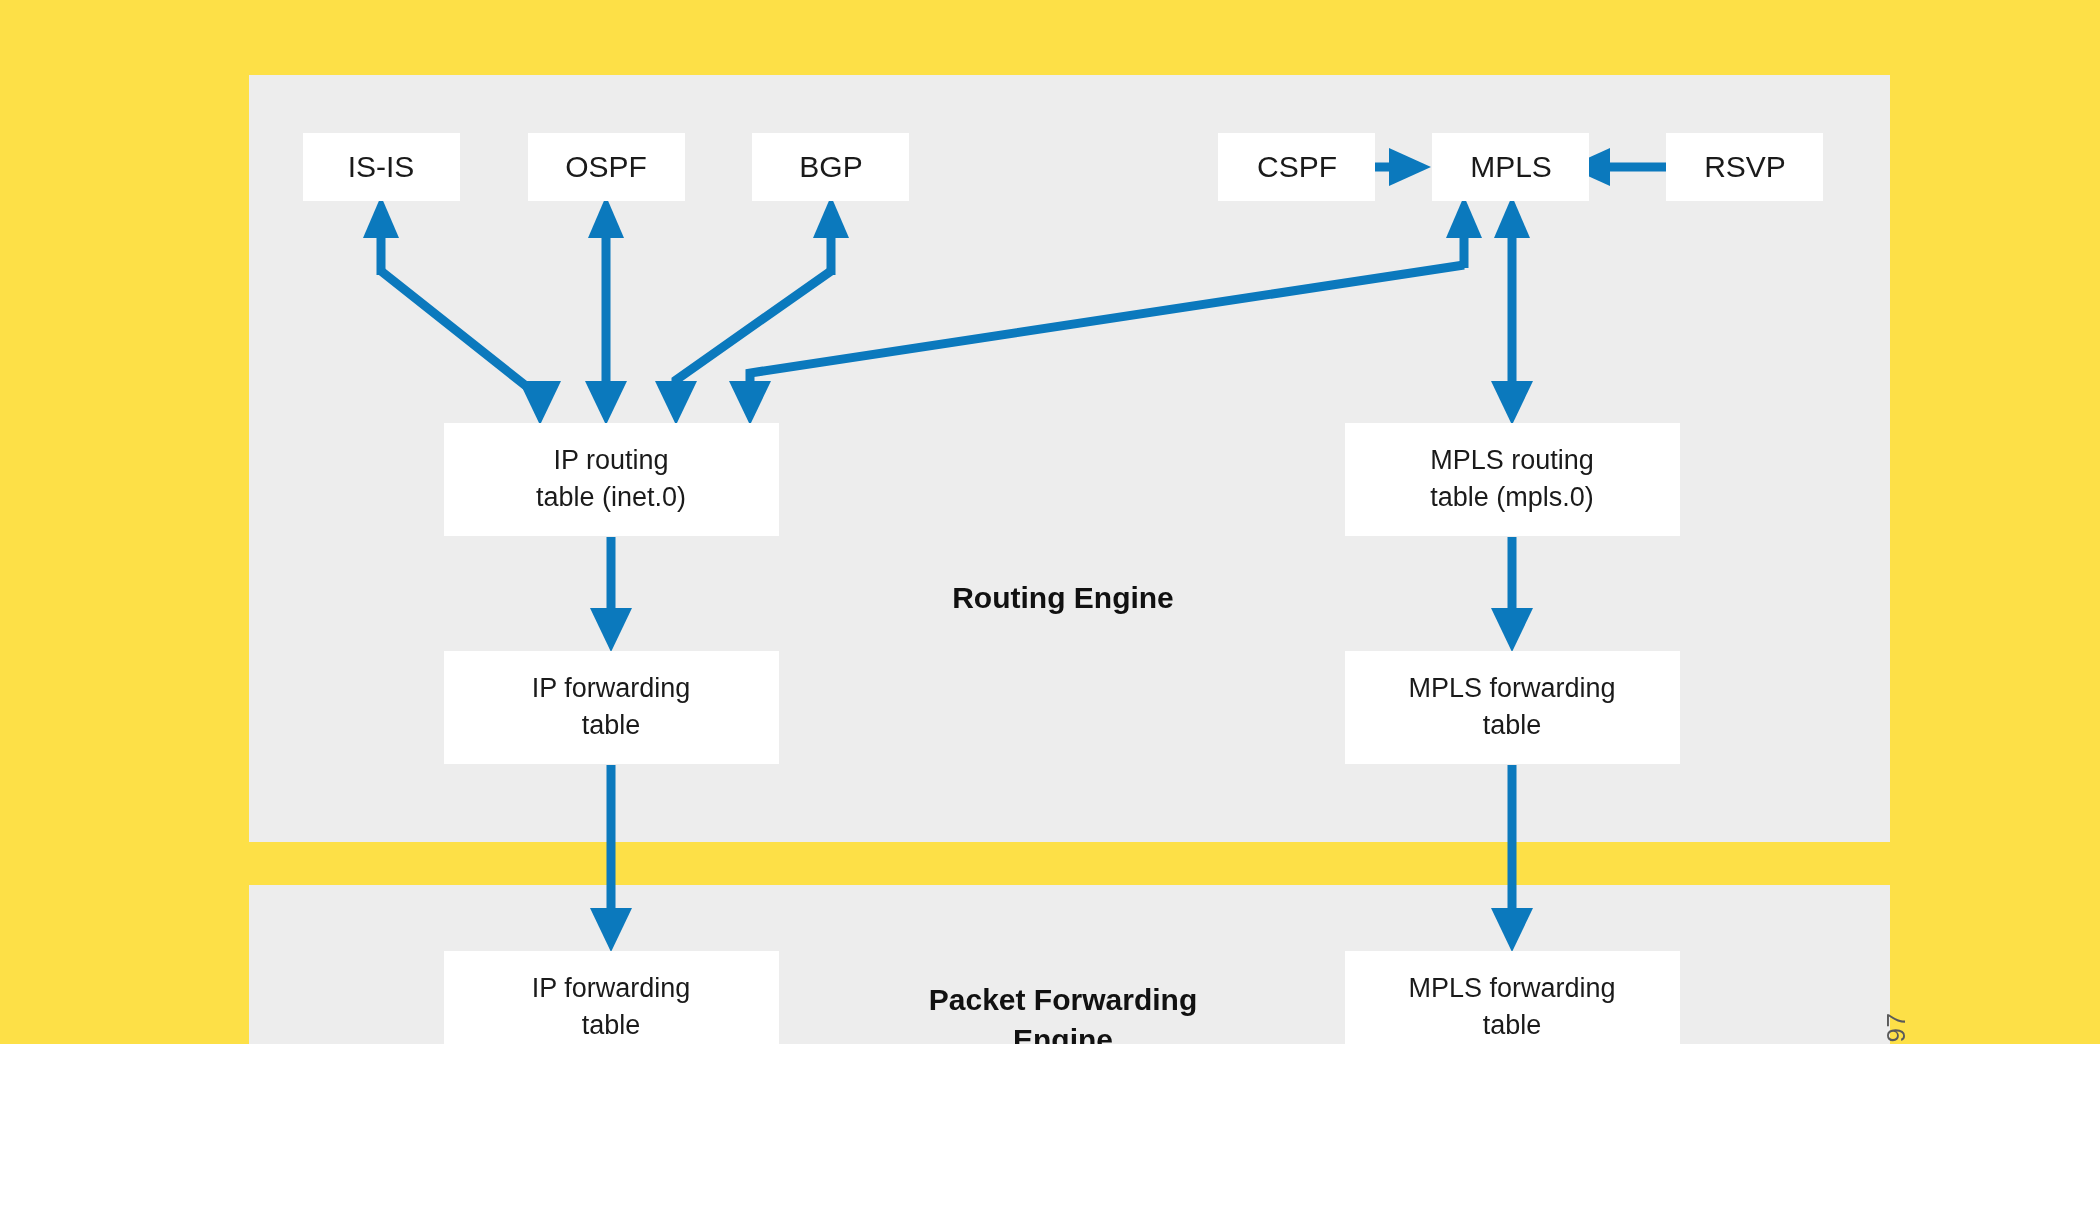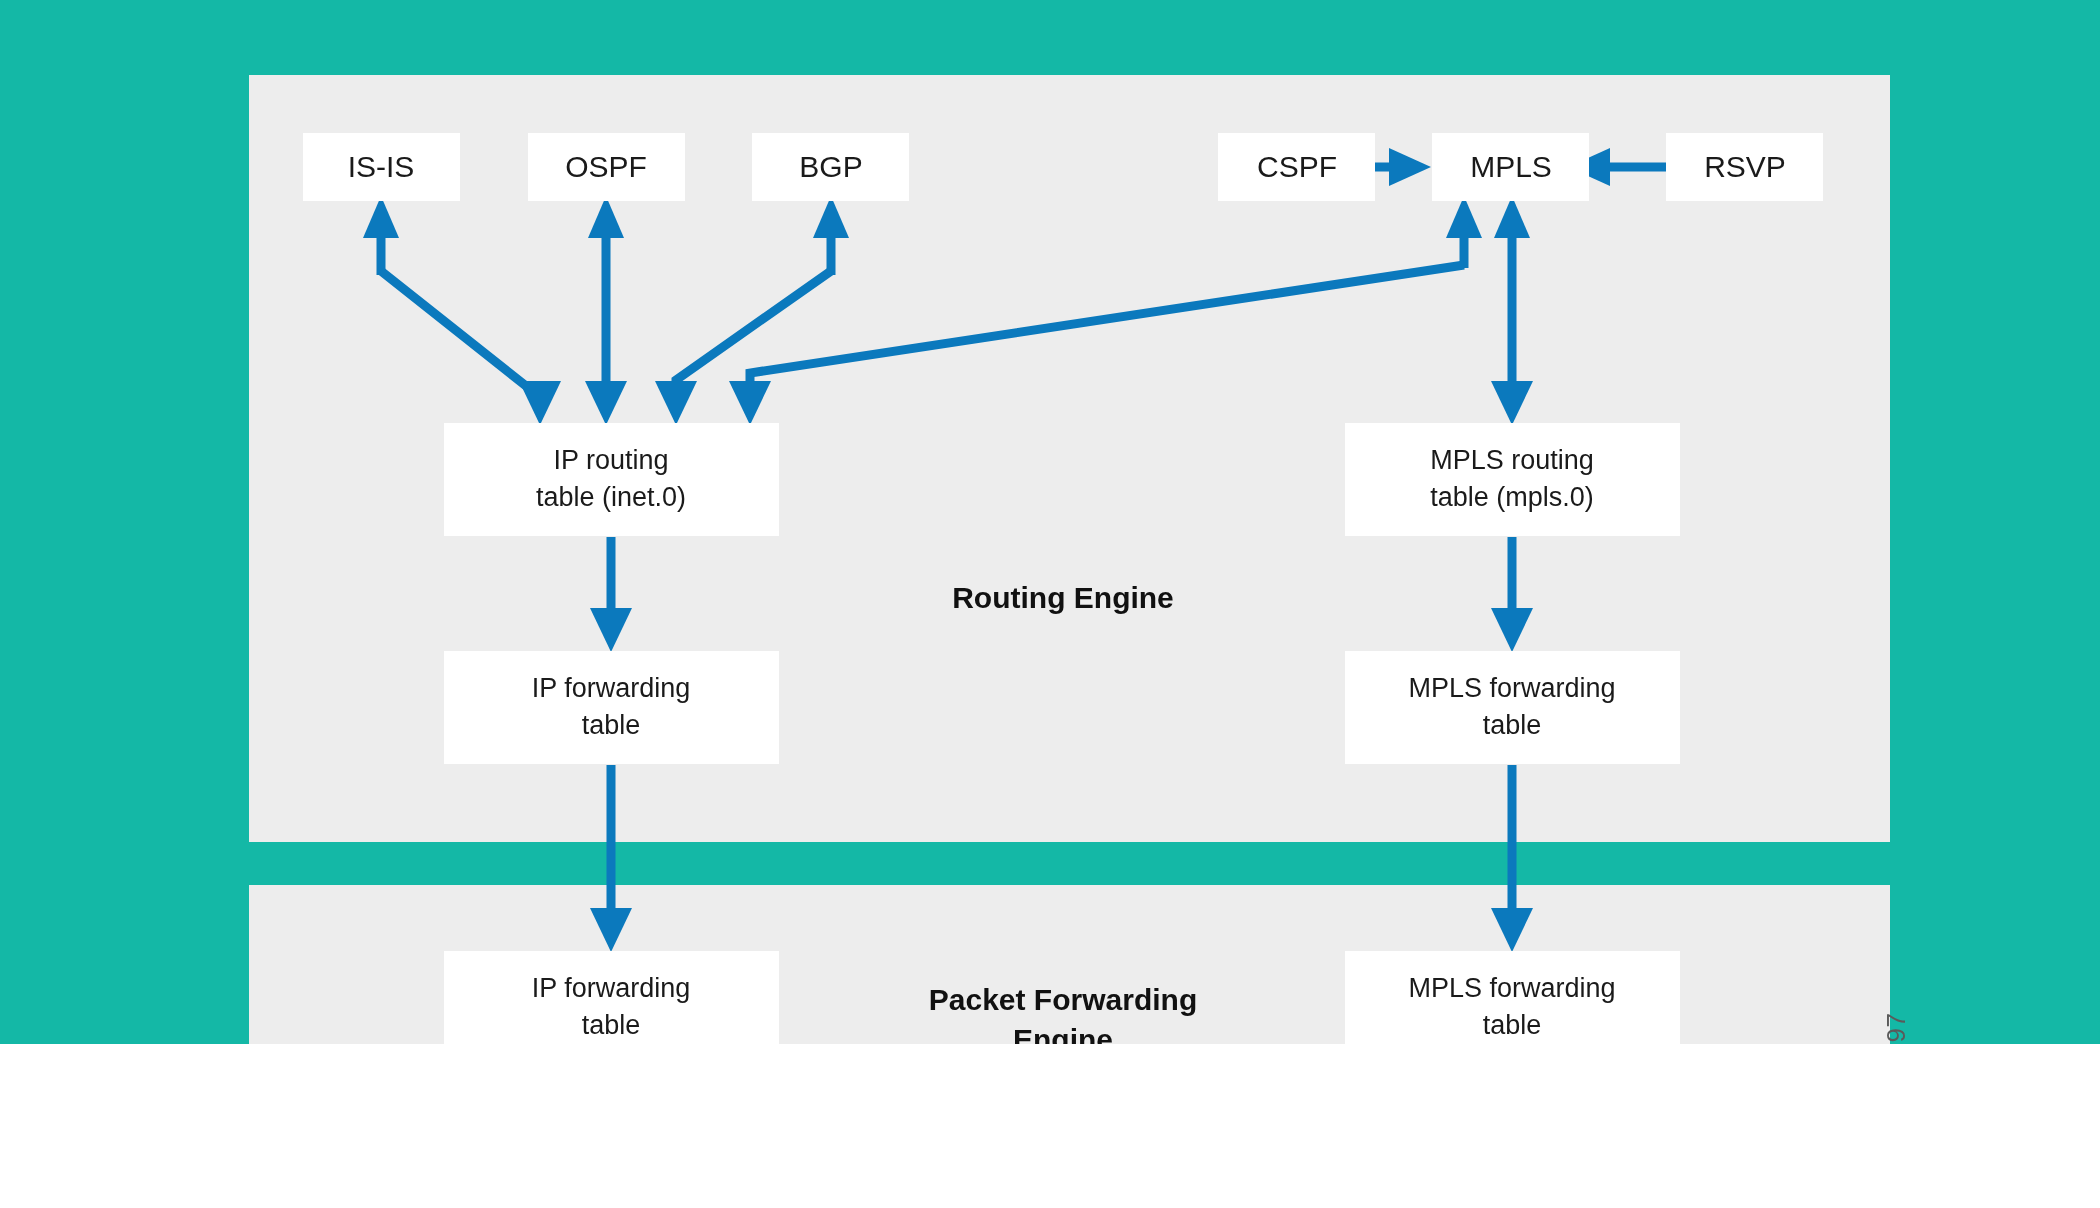--- a/index.html
+++ b/index.html
@@ -8,21 +8,21 @@
     padding: 0;
     background: #ffffff;
   }
   body {
     font-family: "Liberation Sans", sans-serif;
   }
   #canvas {
     position: relative;
     width: 2100px;
     height: 1044px;
-    background: #14b8a6;
+    background: #fde047;
     overflow: hidden;
   }
   svg.diagram {
     position: absolute;
     top: 0;
     left: 0;
     width: 2100px;
     height: 1208px;
     display: block;
   }

